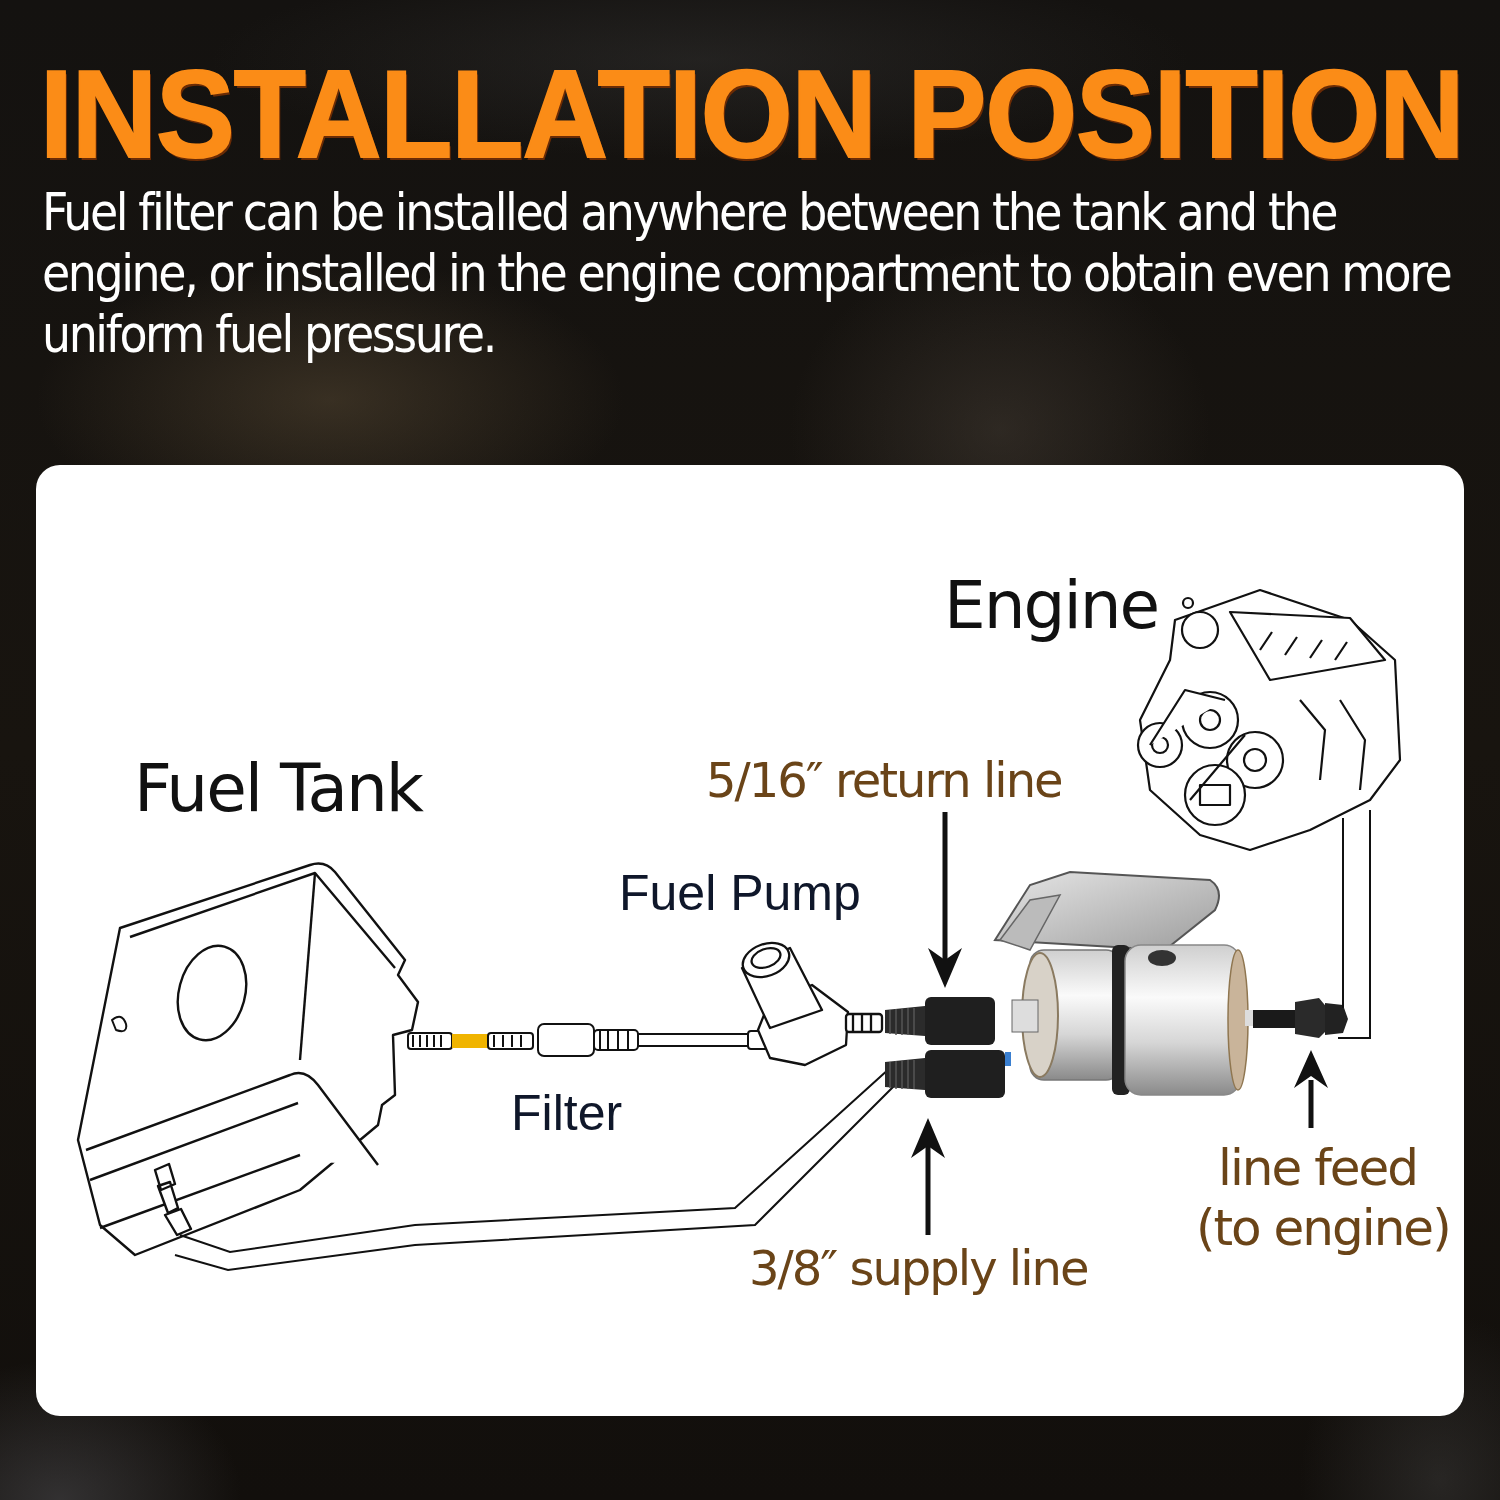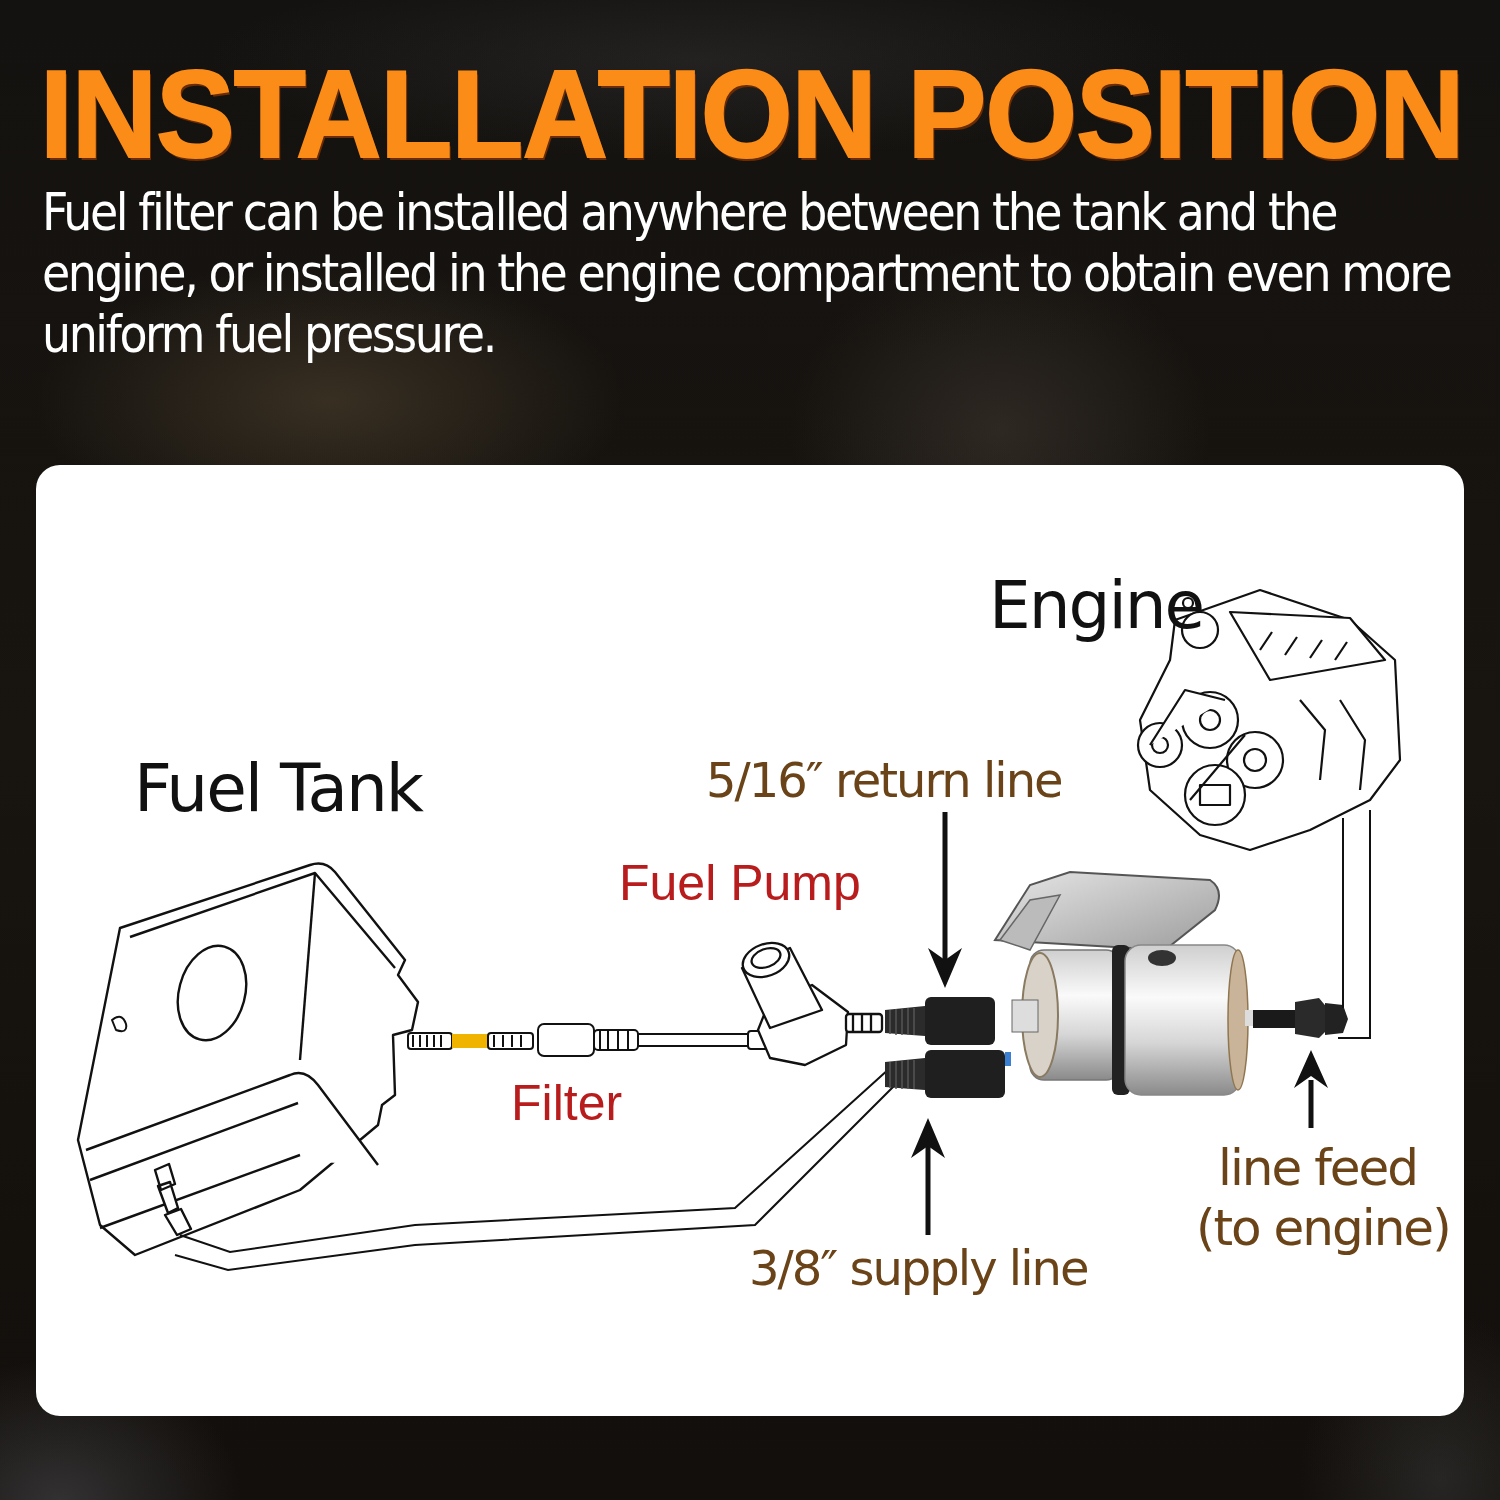--- a/index.html
+++ b/index.html
@@ -28,21 +28,21 @@
     font-family: "DejaVu Sans Condensed", "DejaVu Sans", sans-serif;
     font-size: 51px; line-height: 61px; color: #ffffff; letter-spacing: -2.4px;
     font-stretch: condensed;
   }
   .panel {
     position: absolute; left: 36px; top: 465px; width: 1428px; height: 951px;
     background: #ffffff; border-radius: 24px;
   }
   .lbl { position: absolute; white-space: nowrap; line-height: 1; }
   .lbl-black { color: #111; font-family: "DejaVu Sans", sans-serif; letter-spacing: -2px; }
-  .lbl-arial { color: #b91c1c; font-family: "Liberation Sans", sans-serif; }
+  .lbl-arial { color: #0f172a; font-family: "Liberation Sans", sans-serif; margin-top: 10px; }
   .lbl-brown { color: #6a4418; font-family: "DejaVu Sans", sans-serif; letter-spacing: -2px; }
   svg.diagram { position: absolute; left: 0; top: 0; }
 </style>
 </head>
 <body>
 
 <div class="headline">INSTALLATION POSITION</div>
 <div class="subtext">Fuel filter can be installed anywhere between the tank and the engine, or installed in the engine compartment to obtain even more uniform fuel pressure.</div>
 
 <div class="panel"></div>
@@ -160,20 +160,20 @@
   <g>
     <line x1="928" y1="1140" x2="928" y2="1235" stroke="#111" stroke-width="5"></line>
     <path d="M911 1158 L928 1118 L945 1158 L928 1146 Z" fill="#111"></path>
   </g>
   <g>
     <line x1="1311" y1="1080" x2="1311" y2="1128" stroke="#111" stroke-width="5"></line>
     <path d="M1294 1088 L1311 1050 L1328 1088 L1311 1076 Z" fill="#111"></path>
   </g>
 </svg>
 
-<div class="lbl lbl-black" style="left:944px; top:573px; font-size:66px;margin-left:45px;">Engine</div>
+<div class="lbl lbl-black" style="left:944px; top:573px; font-size:66px;">Engine</div>
 <div class="lbl lbl-black" style="left:134px; top:756px; font-size:66px;">Fuel Tank</div>
 <div class="lbl lbl-arial" style="left:619px; top:858px; font-size:50px;">Fuel Pump</div>
 <div class="lbl lbl-arial" style="left:511px; top:1078px; font-size:50px;">Filter</div>
 <div class="lbl lbl-brown" style="left:706px; top:756px; font-size:48px;">5/16″  return line</div>
 <div class="lbl lbl-brown" style="left:749px; top:1244px; font-size:48px;">3/8″  supply line</div>
 <div class="lbl lbl-brown" style="left:1218px; top:1143px; font-size:50px;">line feed</div>
 <div class="lbl lbl-brown" style="left:1196px; top:1203px; font-size:50px;text-align:center;">(to engine)</div>
 
 </body></html>

